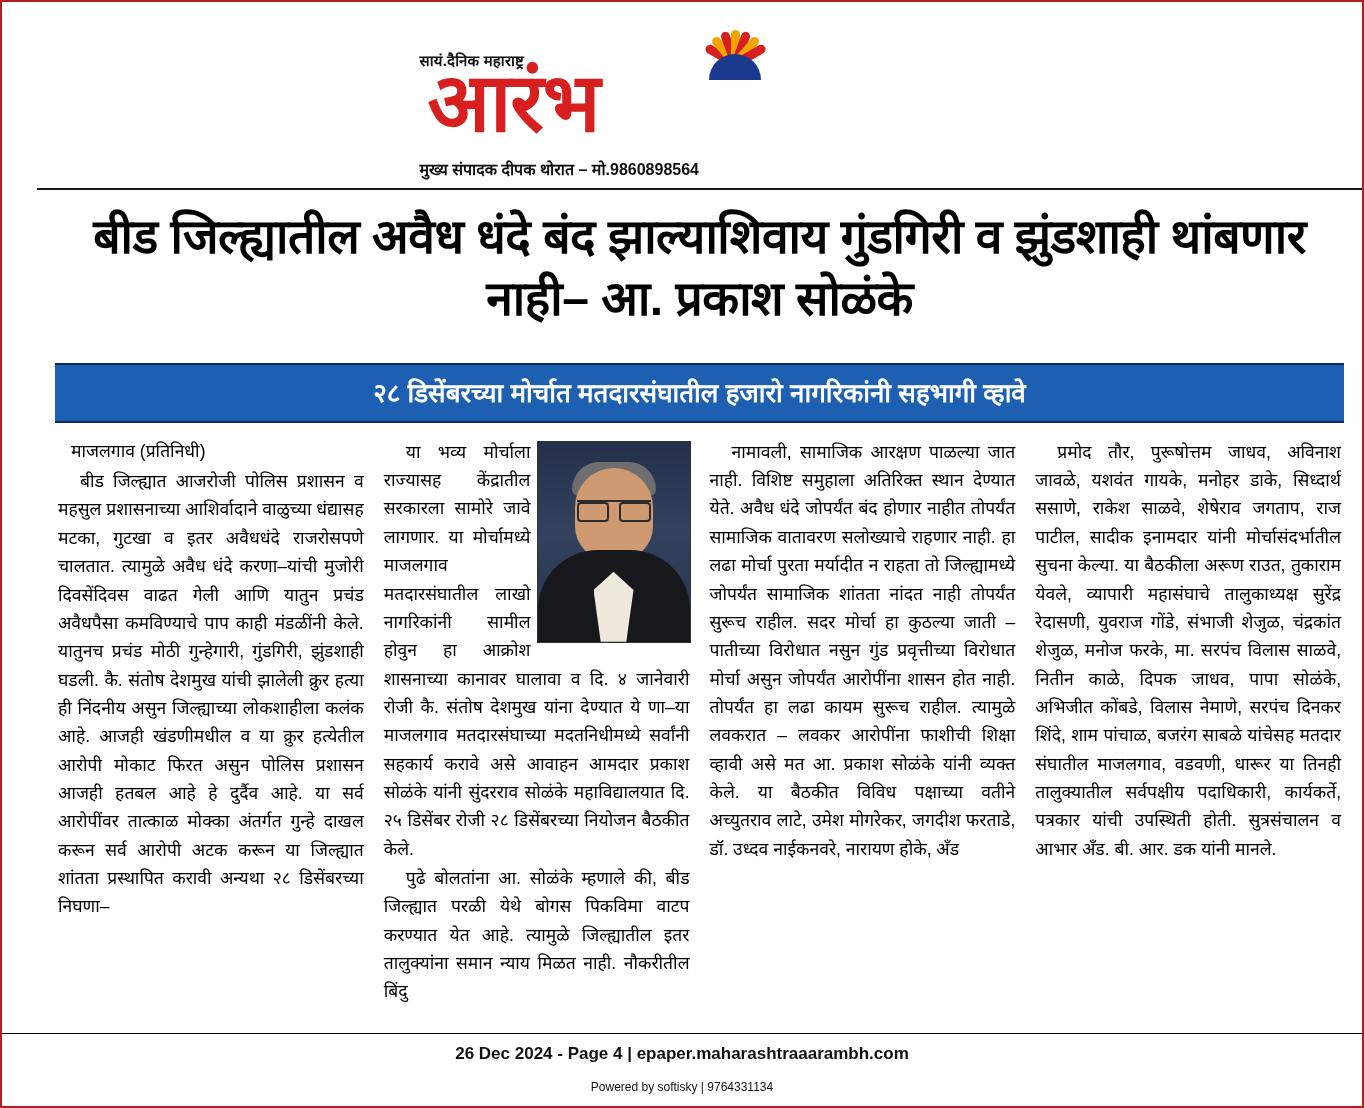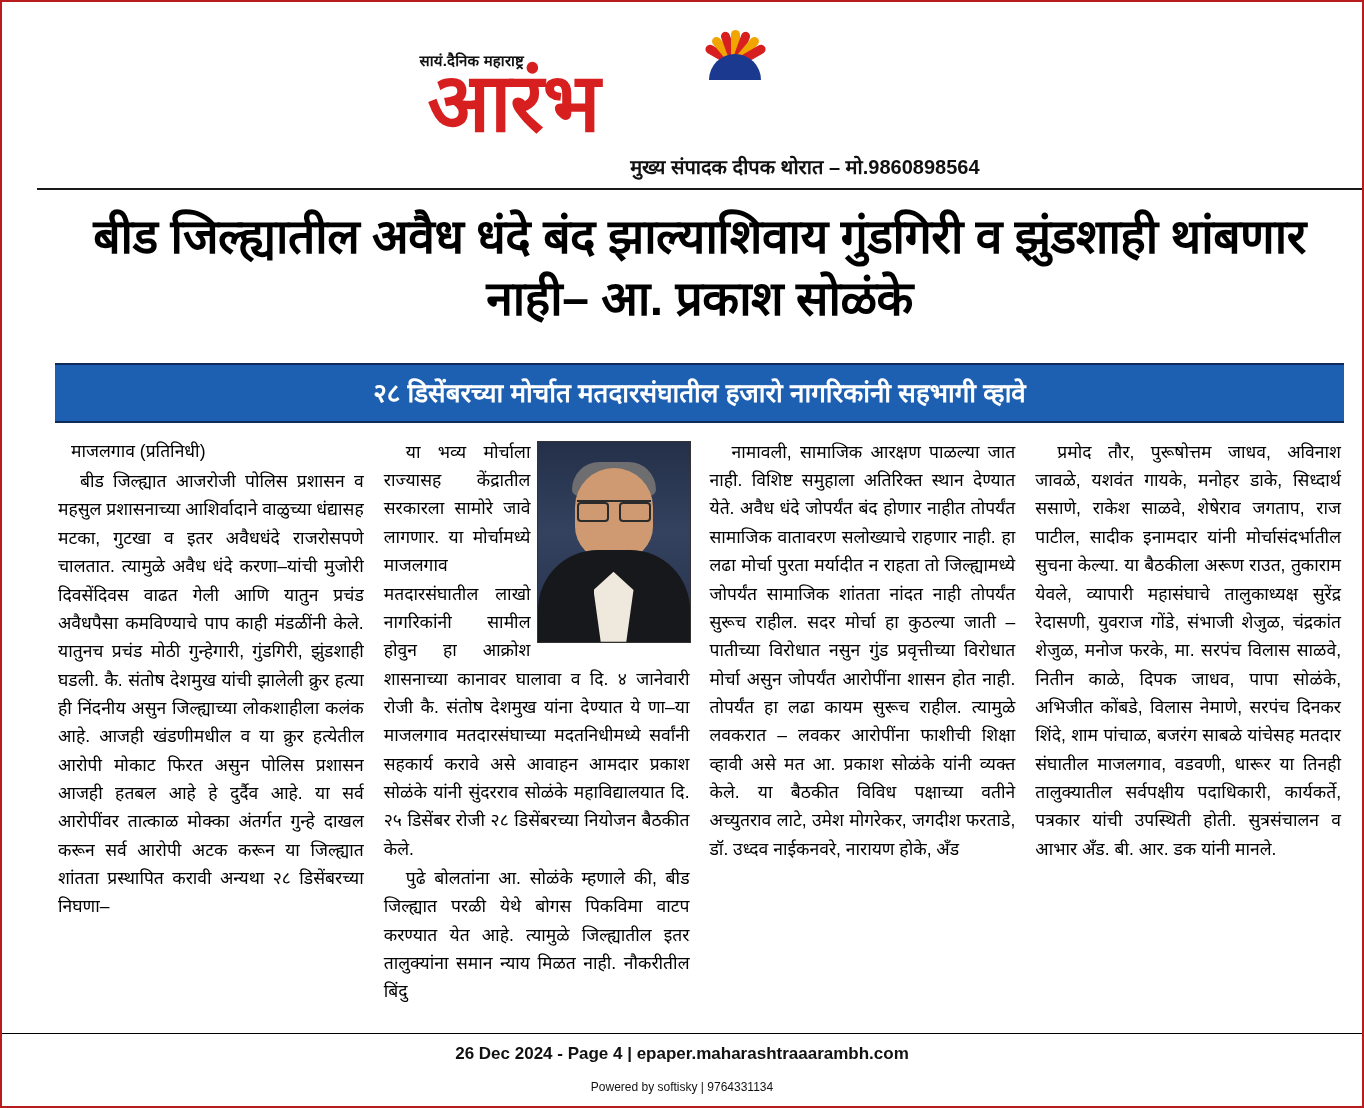--- a/index.html
+++ b/index.html
@@ -80,22 +80,22 @@
     width: 52px;
     height: 26px;
     background: #1b3a8f;
     border-radius: 26px 26px 0 0;
   }
   .m-sub {
     position: absolute;
     left: 0;
     bottom: 0;
     width: 100%;
-    text-align: right;
-    font-size: 20px;
+    text-align: left;
+    font-size: 16px;
     font-weight: bold;
     color: #111;
     font-family: "Liberation Sans", sans-serif;
   }
   
   .headline {
     padding: 16px 18px 10px 18px;
     font-size: 48px;
     line-height: 1.30;
     font-weight: bold;

